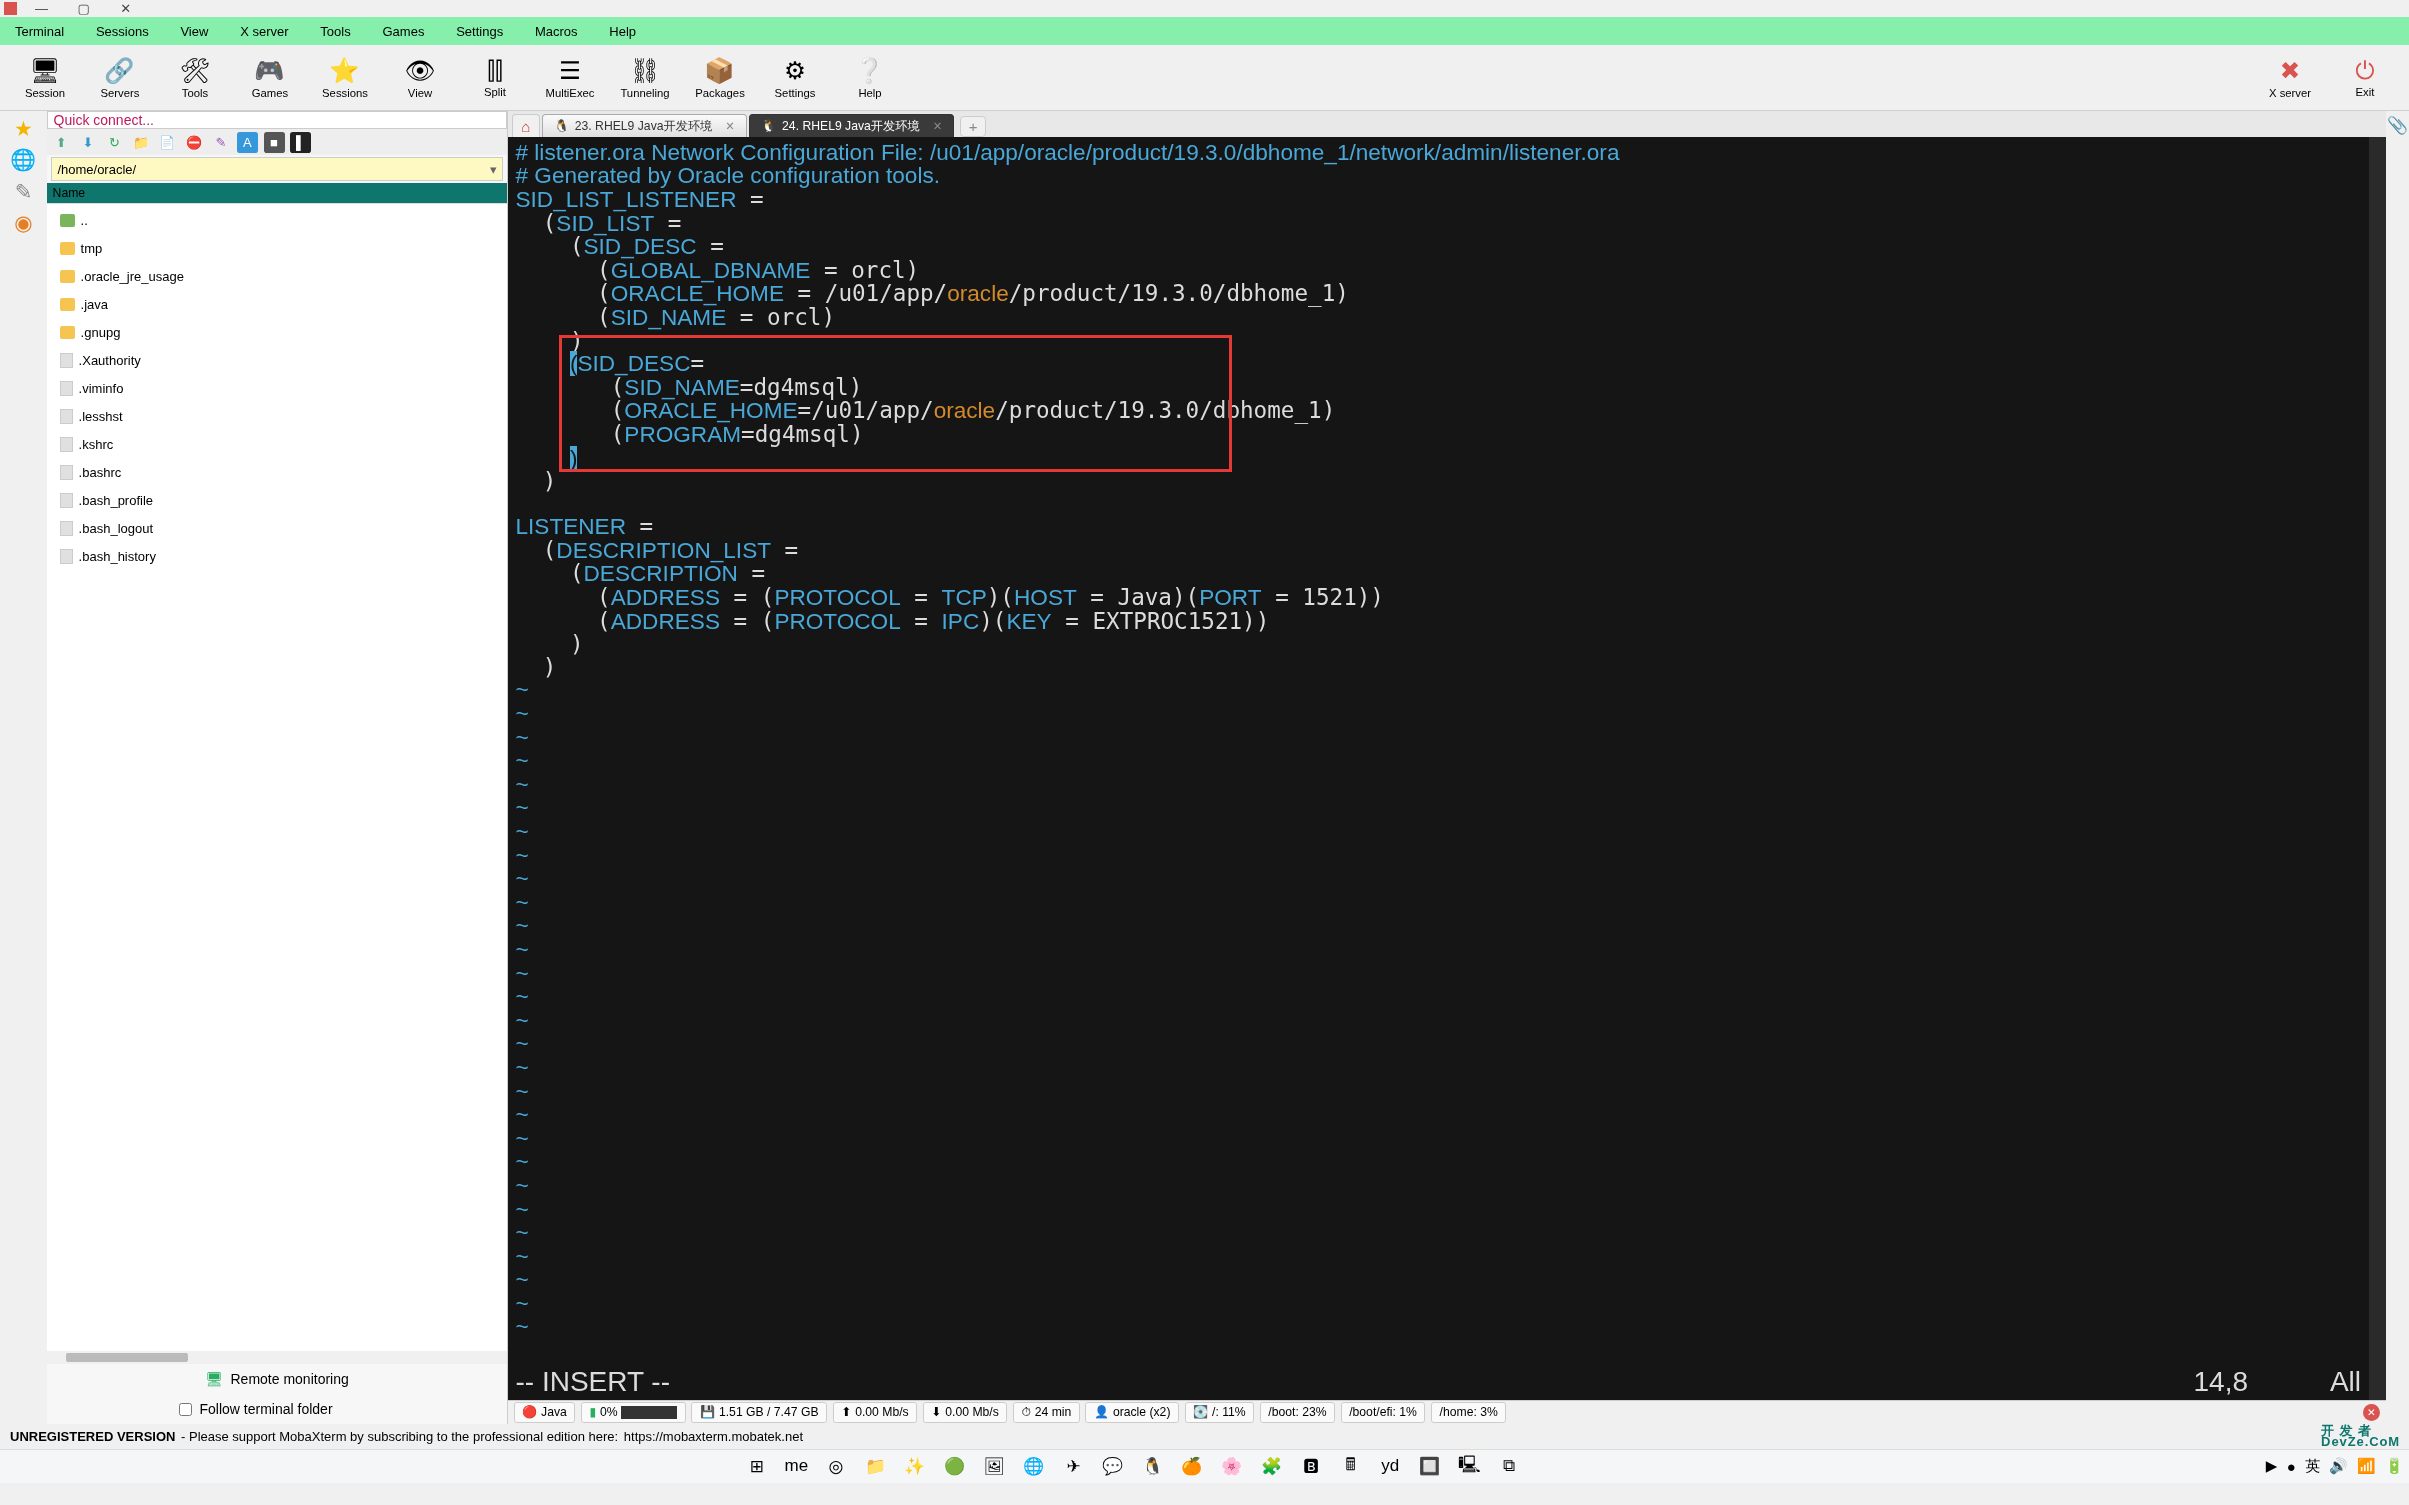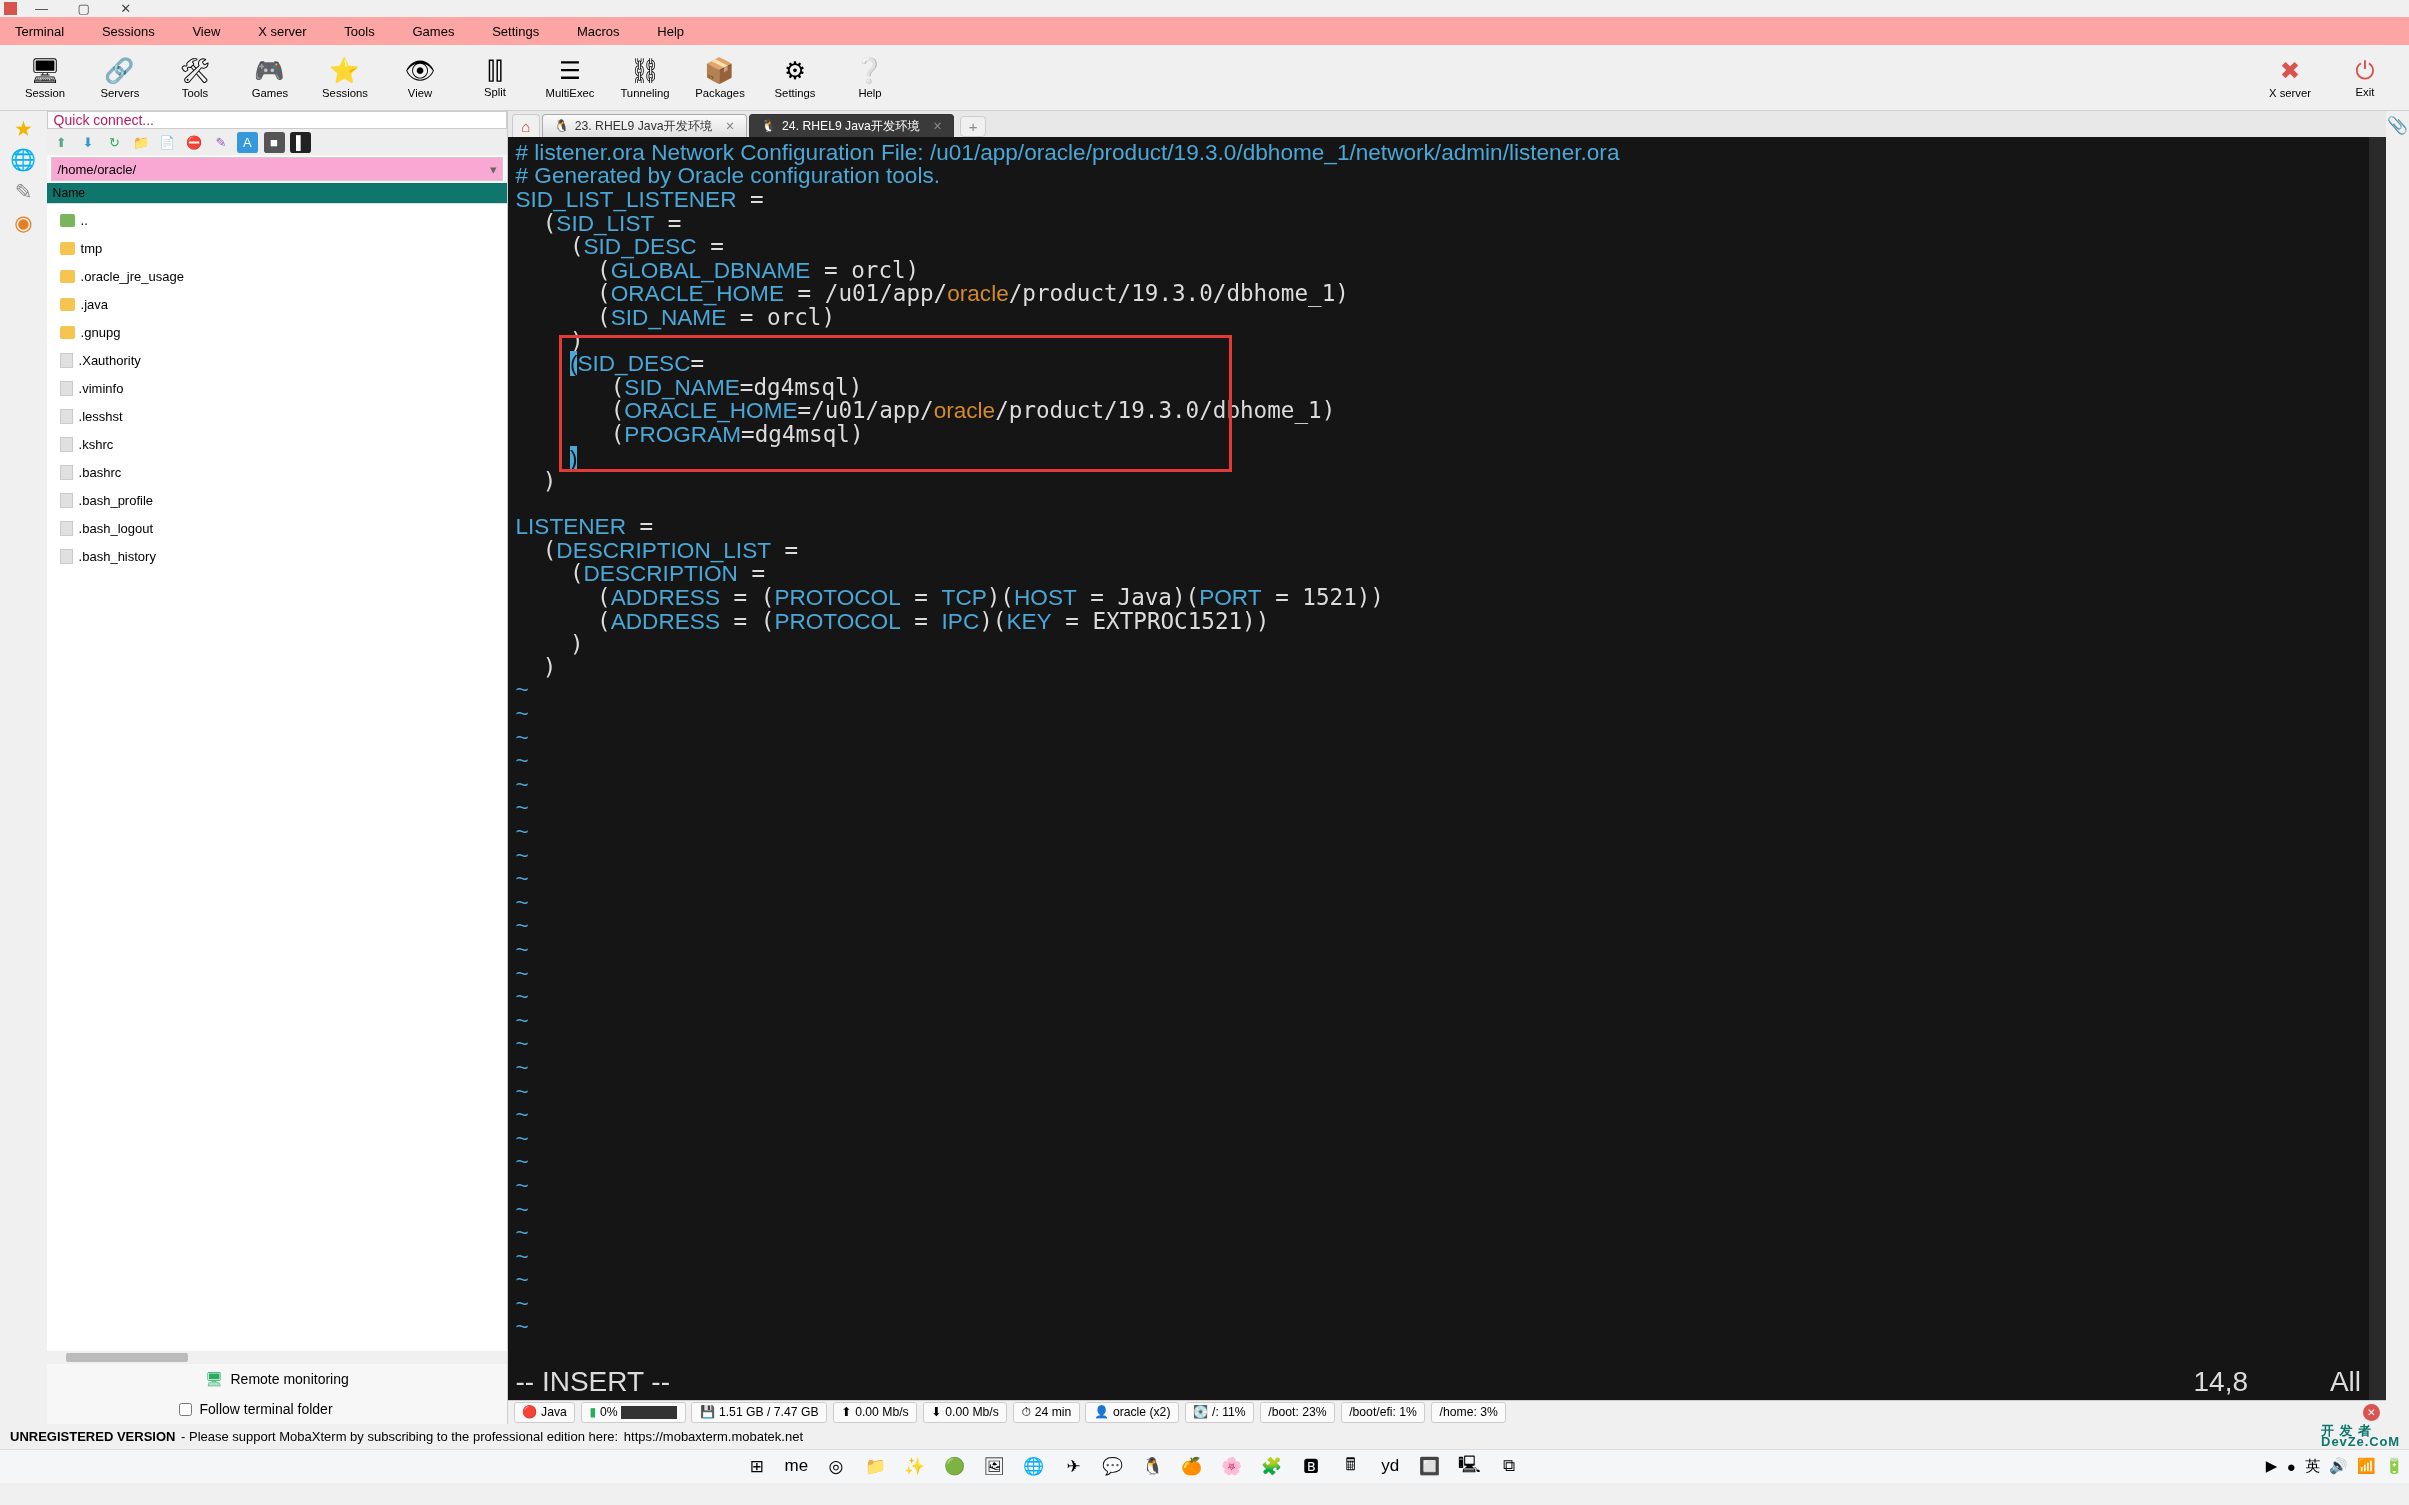--- a/index.html
+++ b/index.html
@@ -5,41 +5,41 @@
 * { margin: 0; padding: 0; box-sizing: border-box; font-family: "Segoe UI", Tahoma, sans-serif; }
 html, body { width: 2410px; height: 1506px; background: #f0f0f0; overflow: hidden; }
 
 
 .titlebar { height: 17px; background: #f0f0f0; display: flex; align-items: center; padding: 0 3.8px; font-size: 11.3px; }
 .titlebar .app-icon { width: 13px; height: 13px; margin-right: 3.8px; }
 .titlebar .title { flex: 1; }
 .titlebar .win-btn { width: 42px; height: 17px; display: flex; align-items: center; justify-content: center; font-size: 13px; color: #444; }
 
 
-.menubar { height: 28px; background: #fca5a5; display: flex; align-items: center; padding: 0 5.6px; font-size: 13px; gap: 19px; }
+.menubar { height: 28px; background: #86efac; display: flex; align-items: center; padding: 0 5.6px; font-size: 13px; gap: 13px; }
 .menubar .menu-item { padding: 1.9px 9.4px; }
 
 
 .toolbar { height: 66px; background: #f0f0f0; display: flex; align-items: center; padding: 0 7.5px; border-bottom: 0.9px solid #d0d0d0; }
 .toolbar .tool-btn { display: flex; flex-direction: column; align-items: center; justify-content: center; width: 75px; height: 56px; font-size: 11.3px; gap: 1.9px; }
 .toolbar .tool-icon { font-size: 24.5px; }
 .toolbar .spacer { flex: 1; }
 
 
 .main { display: flex; height: 1313px; }
 
 
 .left-icons { width: 47px; background: #f0f0f0; display: flex; flex-direction: column; align-items: center; padding-top: 5.6px; gap: 7.5px; font-size: 21px; }
 
 
 .sidebar { width: 461px; background: #f7f7f7; border-right: 0.9px solid #ccc; display: flex; flex-direction: column; }
 .quick-connect { height: 18px; border: 0.9px solid #ccc; margin: 0; background: #fff; padding: 1.9px 5.6px; font-size: 14px; color: #be185d; display: flex; align-items: center; }
 .mini-toolbar { height: 26px; background: #eee; display: flex; align-items: center; padding: 0 3.8px; gap: 5.6px; }
 .mini-toolbar .mini-btn { width: 21px; height: 21px; display:flex; align-items:center; justify-content:center; font-size:13px; border-radius:2.8px;}
-.path-bar { height: 24.5px; background: #f9a8d4; border: 0.9px solid #ccc; margin: 1.9px 3.8px; padding: 1.9px 5.6px; font-size: 13px; display:flex; align-items:center;}
+.path-bar { height: 24.5px; background: #fef9c3; border: 0.9px solid #ccc; margin: 1.9px 3.8px; padding: 1.9px 5.6px; font-size: 13px; display:flex; align-items:center;}
 .path-bar .dd { margin-left:auto; color:#666;}
 .tree-header { height: 21px; background: #0f766e; border-bottom: 0.9px solid #ddd; padding: 0 5.6px; font-size: 12.2px; display:flex; align-items:center;}
 .file-tree { flex: 1; background: #fff; overflow: auto; font-size: 13px; padding: 1.9px 0; }
 .file-tree .row { display: flex; align-items: center; height: 28px; padding-left: 13px; gap: 5.6px; }
 .file-tree .folder-icon { width:15px; height:13px; background:#f5c451; border-radius:1.9px;}
 .file-tree .file-icon { width:13px; height:15px; background:#e0e0e0; border:0.9px solid #ccc;}
 .scroll-hint { height: 13px; background:#f0f0f0; }
 .remote-mon { height: 30px; display:flex; align-items:center; justify-content:center; gap:7.5px; font-size:14px;}
 .follow-row { height: 30px; display:flex; align-items:center; gap:7.5px; font-size:14px; padding-left:132px;}
 

